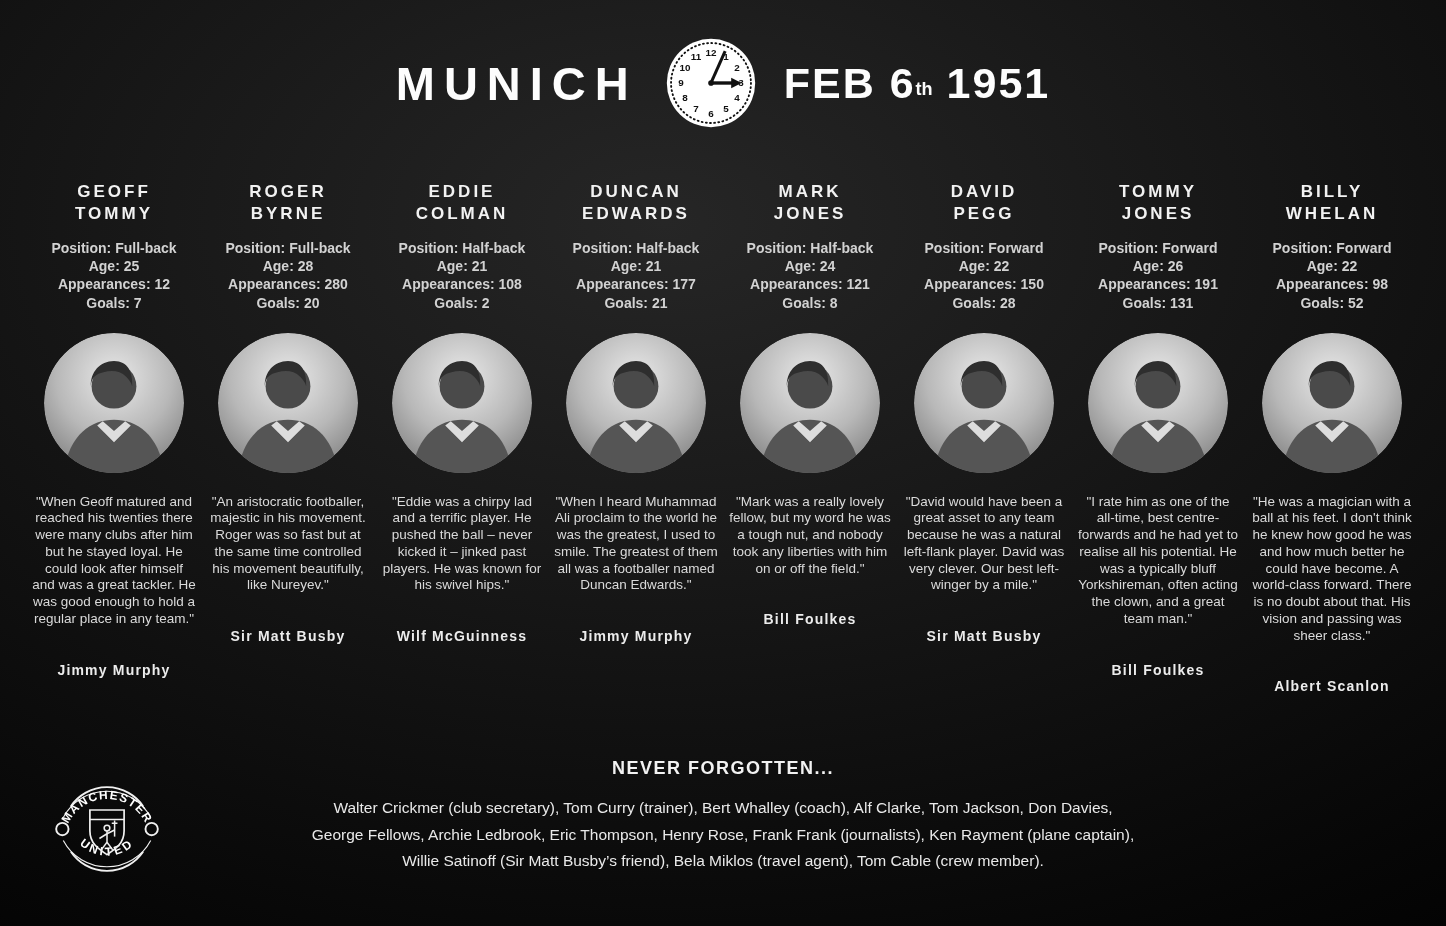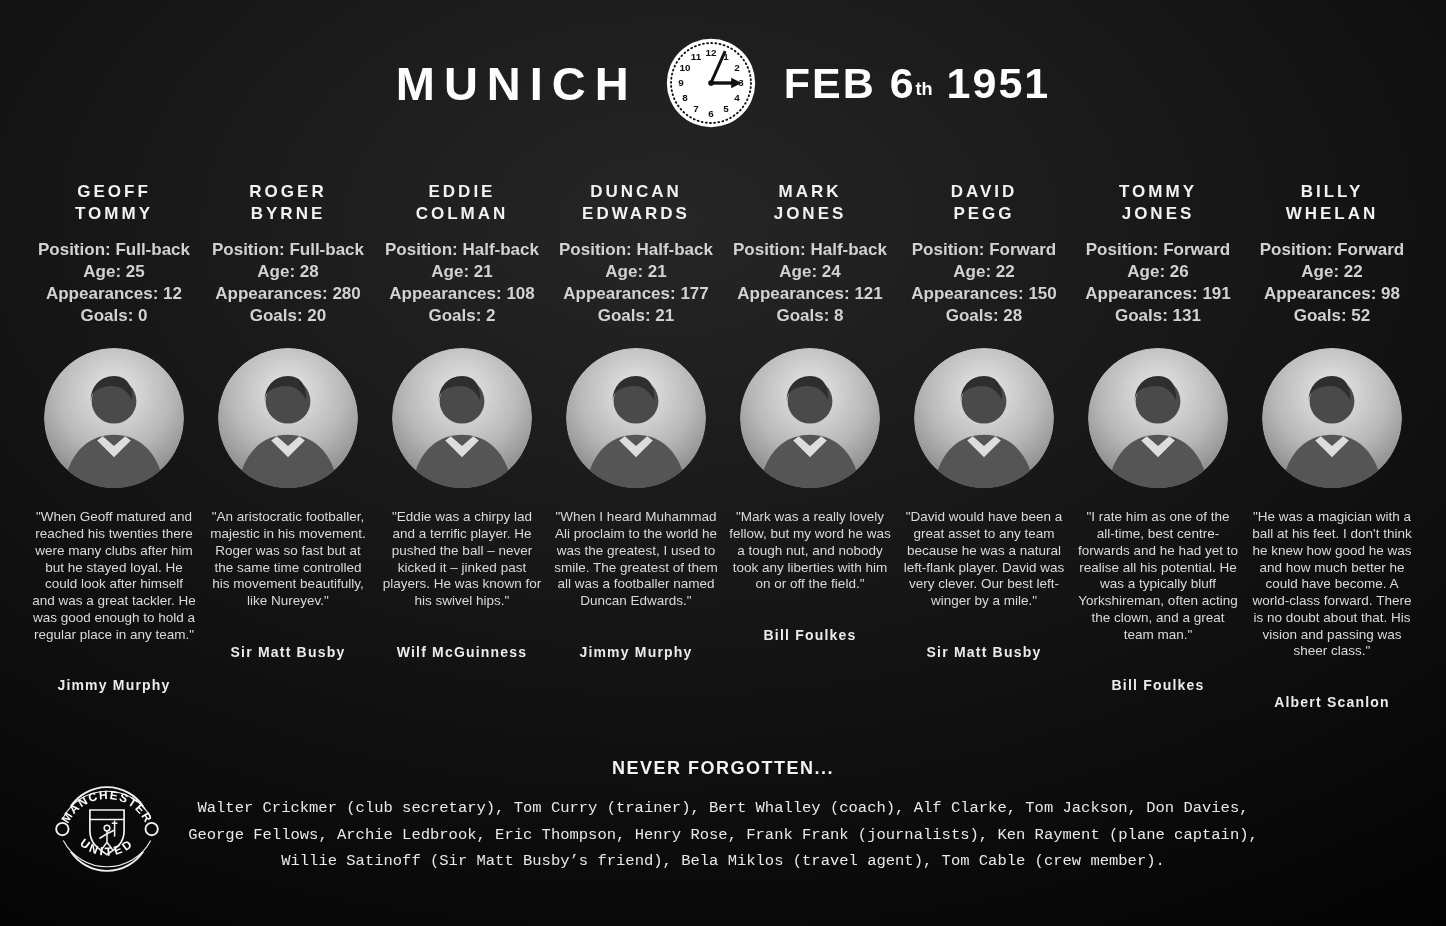--- a/index.html
+++ b/index.html
@@ -11,29 +11,29 @@
   
   .header{position:absolute;top:36px;left:0;right:0;display:flex;align-items:center;justify-content:center;gap:26px;}
   .munich{font-size:47px;font-weight:bold;letter-spacing:9px;color:#fdfdfd;}
   .clock{width:94px;height:94px;flex:0 0 auto;}
   .date{font-size:43px;font-weight:bold;letter-spacing:2px;color:#fdfdfd;white-space:nowrap;}
   .date .ord{font-size:0.42em;vertical-align:0.18em;letter-spacing:0;}
   
   .columns{position:absolute;top:181px;left:32px;right:32px;display:flex;justify-content:space-between;}
   .col{width:164px;display:flex;flex-direction:column;align-items:center;text-align:center;}
   .pname{font-size:17px;font-weight:bold;letter-spacing:3px;line-height:1.28;min-height:46px;color:#f2f2f2;}
-  .stats{margin-top:12px;font-size:17px;font-weight:bold;line-height:1.3;color:#d2d2d2;min-height:72px;}
+  .stats{margin-top:12px;font-size:14px;font-weight:bold;line-height:1.3;color:#d2d2d2;min-height:72px;}
   .photo{margin-top:21px;width:140px;height:140px;border-radius:50%;overflow:hidden;flex:0 0 auto;}
   .photo svg{display:block;width:140px;height:140px;}
   .quote{margin-top:21px;font-size:13.5px;line-height:1.24;color:#dadada;}
   .attribution{margin-top:34px;font-size:14px;font-weight:bold;letter-spacing:1.2px;color:#ececec;}
   
   .footer{position:absolute;left:0;right:0;top:758px;text-align:center;}
   .footer-title{font-size:18px;font-weight:bold;letter-spacing:1.5px;color:#f2f2f2;margin-bottom:16px;}
-  .victims{font-size:15.5px;line-height:1.72;color:#e9e9e9;font-family:Liberation Mono, monospace;}
+  .victims{font-size:15.5px;line-height:1.72;color:#e9e9e9;}
   
   .crest{position:absolute;left:50px;top:770px;width:114px;height:118px;}
   .crest svg{width:114px;height:118px;display:block;}
   .hidden-defs{position:absolute;width:0;height:0;overflow:hidden;}
 </style>
 </head>
 <body>
 
 <div class="page">
 
@@ -84,21 +84,21 @@
   <div class="columns">
     <div class="col">
       <div class="pname">
           <div>GEOFF</div>
           <div>TOMMY</div>
         </div>
       <div class="stats">
         <div>Position: Full-back</div>
         <div>Age: 25</div>
         <div>Appearances: 12</div>
-        <div>Goals: 0</div>
+        <div>Goals: 7</div>
       </div>
       <div class="photo">
         <svg viewBox="0 0 100 100">
           <circle cx="50" cy="50" r="50" fill="url(#portraitGrad)"></circle>
           <circle cx="50" cy="38" r="16" fill="#4a4a4a"></circle>
           <path d="M50 20 c-10 0 -17 8 -16.5 18 c0 -6 4 -9 9 -10 c6 -1.5 12 -1 16 3 c3 3 4 5 4.5 7 C63.5 28 60 20 50 20 z" fill="#2e2e2e"></path>
           <path d="M14 100 C18 72 34 62 50 62 C66 62 82 72 86 100 Z" fill="#555555"></path>
           <path d="M38 66 L50 78 L62 66 L58 63 L50 70 L42 63 Z" fill="#dddddd"></path>
         </svg>
       </div>

